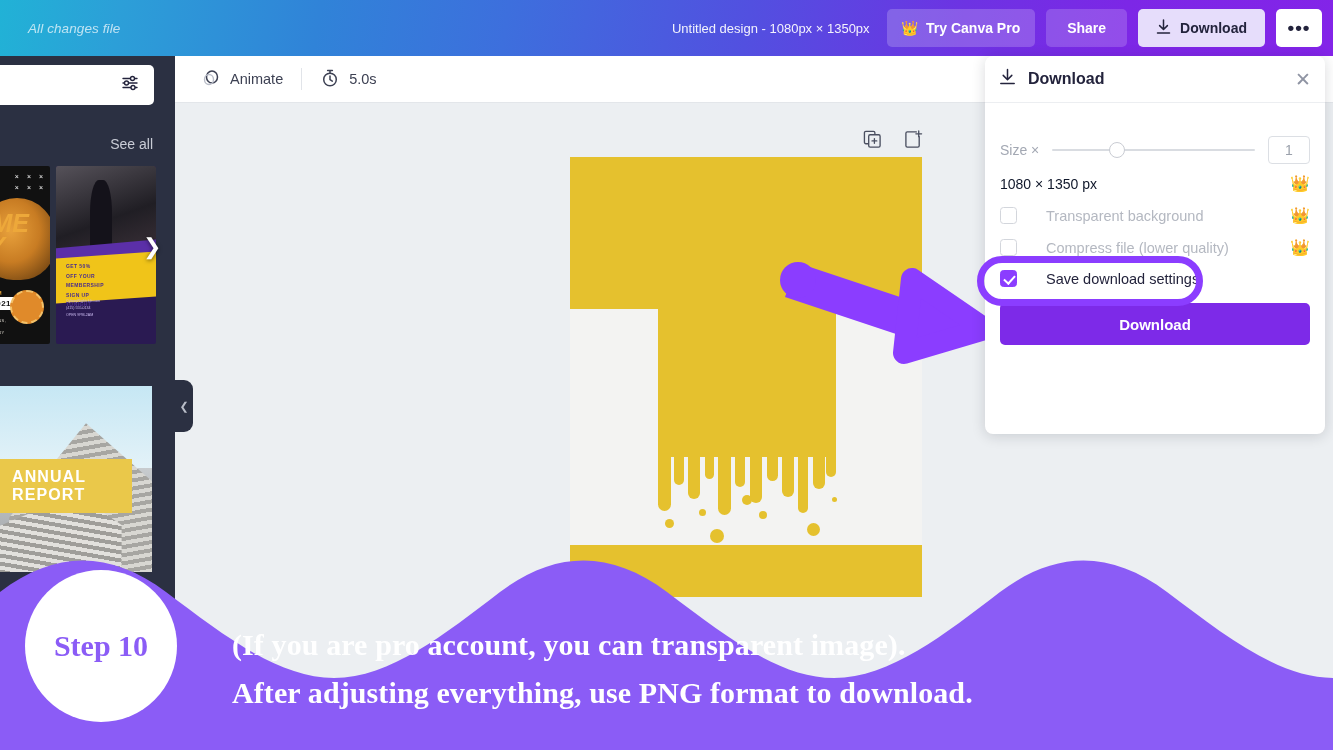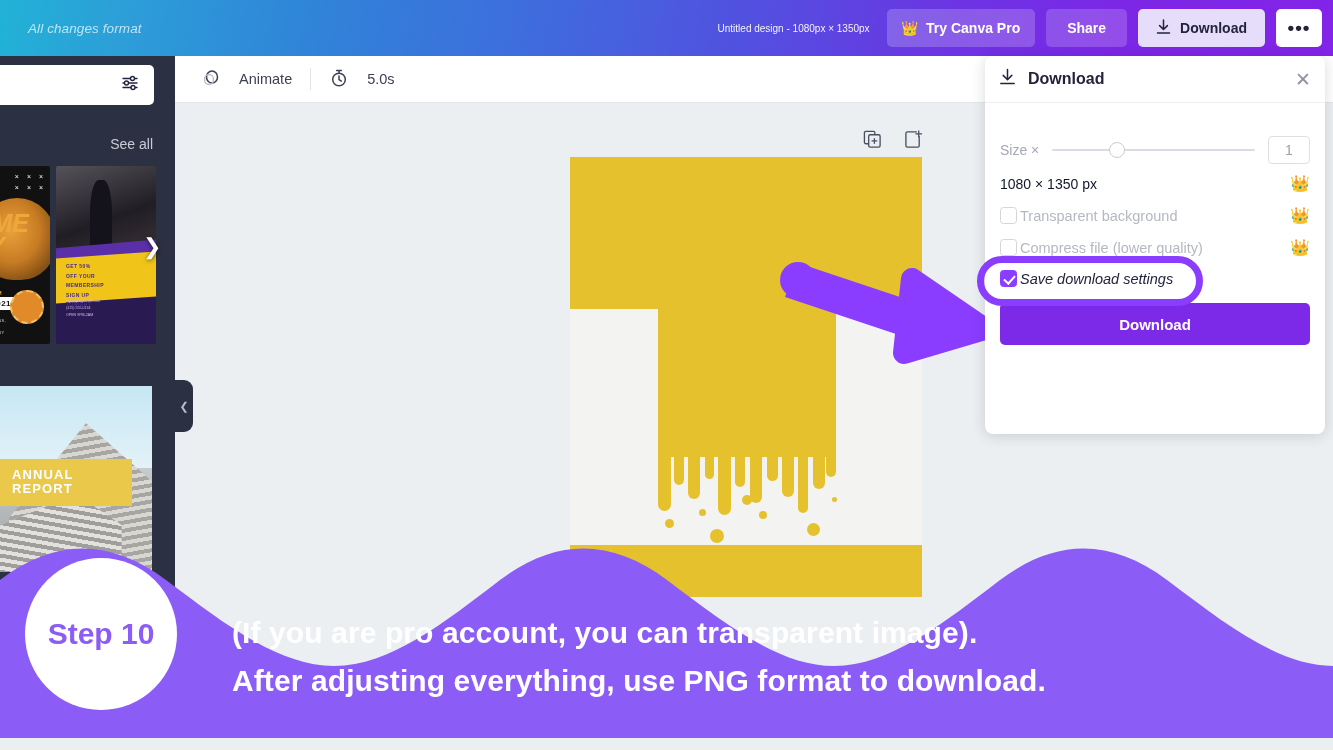--- a/index.html
+++ b/index.html
@@ -19,21 +19,21 @@
     display: flex; align-items: center;
   }
   .saved-status {
     margin-left: 28px; color: rgba(255,255,255,.70);
     font-size: 13.5px; font-style: italic; letter-spacing: .1px;
   }
   .topbar-right {
     margin-left: auto; display: flex; align-items: center; gap: 11px;
     padding-right: 11px; height: 100%;
   }
-  .doc-title { color: rgba(255,255,255,.93); font-size: 10px; margin-right: 6px; }
+  .doc-title { color: rgba(255,255,255,.93); font-size: 13px; margin-right: 6px; }
   .btn {
     height: 38px; border-radius: 5px; display: flex; align-items: center;
     justify-content: center; font-size: 14px; font-weight: bold;
     cursor: pointer; white-space: nowrap;
   }
   .btn-pro { background: rgba(255,255,255,.20); color: #fff; padding: 0 15px; gap: 7px; }
   .btn-share { background: rgba(255,255,255,.18); color: #fff; padding: 0 21px; }
   .btn-download { background: #e6ddfb; color: #23233c; padding: 0 18px; gap: 9px; }
   .btn-more { background: #fff; color: #23233c; width: 46px; font-size: 19px;
               letter-spacing: 1px; line-height: 8px; }
@@ -104,36 +104,36 @@
   .annual .sky { position: absolute; inset: 0 0 56% 0;
     background: linear-gradient(180deg,#c6e7f4,#e3f2f8); }
   .annual .bldg { position: absolute; left: 6%; top: 20%; width: 110%; height: 82%;
     background: repeating-linear-gradient(170deg,#d8d7d2 0px,#d8d7d2 4px,#a7a6a2 4px,#a7a6a2 8px);
     clip-path: polygon(0 62%, 46% 0, 100% 52%, 100% 100%, 0 100%); }
   .annual .bldg2 { position: absolute; left: -20%; top: 58%; width: 100%; height: 60%;
     background: repeating-linear-gradient(10deg,#e2e1dd 0px,#e2e1dd 4px,#9f9e9a 4px,#9f9e9a 8px);
     clip-path: polygon(0 40%, 70% 0, 100% 28%, 100% 100%, 0 100%); }
   .annual .label { position: absolute; left: 0; top: 39%; width: 87%; background: #eac84a;
     padding: 9px 12px; }
-  .annual .label span { display: block; color: #fff; font-size: 13px; font-weight: bold;
+  .annual .label span { display: block; color: #fff; font-size: 16px; font-weight: bold;
     letter-spacing: 1.1px; line-height: 1.15; }
   .sidebar-collapse {
     position: absolute; left: 175px; top: 380px; width: 18px; height: 52px;
     background: #2b3042; border-radius: 0 9px 9px 0; color: #b9bdc8;
     font-size: 11px; display: flex; align-items: center; justify-content: center;
     cursor: pointer; z-index: 5;
   }
 
   
   .editorbar {
     position: absolute; left: 175px; top: 56px; width: 1158px; height: 47px;
     background: #fff; display: flex; align-items: center; padding-left: 16px;
     border-bottom: 1px solid #e3e6ea;
   }
-  .tool { display: flex; align-items: center; gap: 18px; height: 32px; padding: 0 10px;
+  .tool { display: flex; align-items: center; gap: 9px; height: 32px; padding: 0 10px;
     border-radius: 4px; cursor: pointer; color: #3d4153; font-size: 14.5px; }
   .tool-sep { width: 1px; height: 22px; background: #e1e4e9; margin: 0 8px; }
 
   
   .canvas-area {
     position: absolute; left: 175px; top: 103px; width: 1158px; height: 647px;
     background: #eceff2; overflow: hidden;
   }
   .page-tools { position: absolute; left: 688px; top: 27px; display: flex; gap: 22px;
     color: #4a4f60; }
@@ -179,55 +179,55 @@
   .slider .track { position: absolute; left: 0; right: 0; top: 7px; height: 2px;
     background: #d9dce1; border-radius: 2px; }
   .slider .knob { position: absolute; left: 28%; top: 0; width: 16px; height: 16px;
     border-radius: 50%; background: #fff; border: 1.5px solid #c9ccd3; cursor: pointer; }
   .size-input { width: 42px; height: 28px; border: 1px solid #dcdfe4; border-radius: 4px;
     display: flex; align-items: center; justify-content: center; font-size: 14px;
     color: #9aa0ab; }
   .dims-row { display: flex; align-items: center; margin-top: 10px; }
   .dims { font-size: 14px; color: #0f172a; }
   .dims-crown { margin-left: auto; }
-  .check-row { display: flex; align-items: center; margin-top: 13px; gap: 3px; }
+  .check-row { display: flex; align-items: center; margin-top: 13px; gap: 29px; }
   .cbox { width: 17px; height: 17px; border: 1.5px solid #d3d6dc; border-radius: 3.5px;
     flex: none; cursor: pointer; }
   .cbox.on { background: #8b3dff; border-color: #8b3dff; position: relative; }
   .cbox.on:after { content: ""; position: absolute; left: 5px; top: 1.5px; width: 5px;
     height: 9px; border: solid #fff; border-width: 0 2px 2px 0; transform: rotate(42deg); }
   .check-label { font-size: 14.5px; color: #b4b8c1; }
-  .check-label.active { color: #23233c; font-style: italic; }
+  .check-label.active { color: #23233c; }
   .row-crown { margin-left: auto; }
   .dl-btn { margin-top: 16px; height: 42px; background: #7d2ae8; color: #fff;
     border-radius: 5px; display: flex; align-items: center; justify-content: center;
     font-size: 15px; font-weight: bold; cursor: pointer; }
   .highlight-oval {
     position: absolute; left: -8px; top: 200px; width: 226px; height: 50px;
     border: 7px solid #8b3dff; border-radius: 28px; pointer-events: none;
   }
 
   
-  .banner { position: absolute; left: 0; bottom: 12px; width: 1104px; height: 220px; }
+  .banner { position: absolute; left: 0; bottom: 0; width: 1104px; height: 220px; font-family: Liberation Serif, serif; }
   .banner svg { position: absolute; left: 0; top: 0; }
   .step-circle {
     position: absolute; left: 25px; bottom: 28px; width: 152px; height: 152px;
     border-radius: 50%; background: #fff; display: flex; align-items: center;
     justify-content: center; color: #8b5cf6; font-size: 30px; font-weight: bold;
   }
   .caption { position: absolute; left: 232px; bottom: 34px; color: #fff;
     font-size: 30px; font-weight: bold; line-height: 1.58; letter-spacing: .1px; }
 </style>
 </head>
 <body>
 
 <div id="root">
 
   <div class="topbar">
-    <div class="saved-status">All changes format</div>
+    <div class="saved-status">All changes file</div>
     <div class="topbar-right">
       <div class="doc-title">Untitled design - 1080px × 1350px</div>
       <div class="btn btn-pro">
         <span class="crown">👑</span>
         <span>Try Canva Pro</span>
       </div>
       <div class="btn btn-share">
         <span>Share</span>
       </div>
       <div class="btn btn-download">

